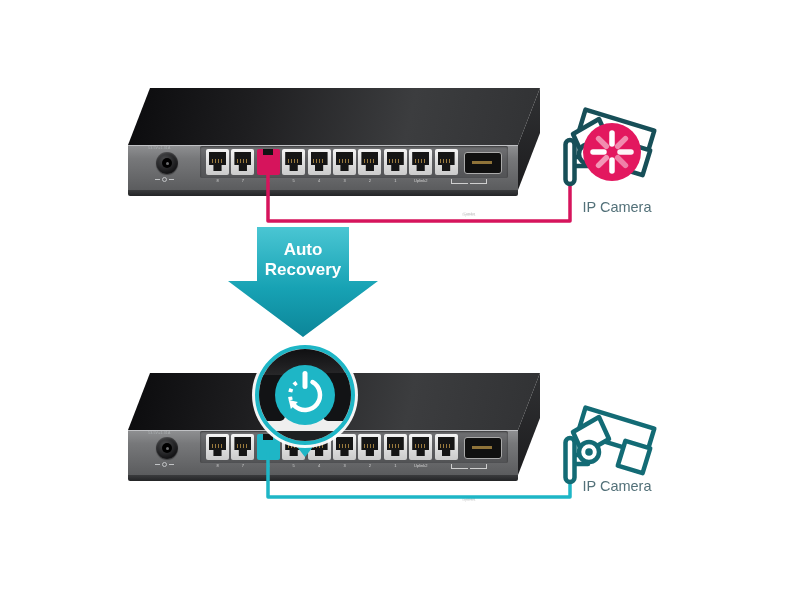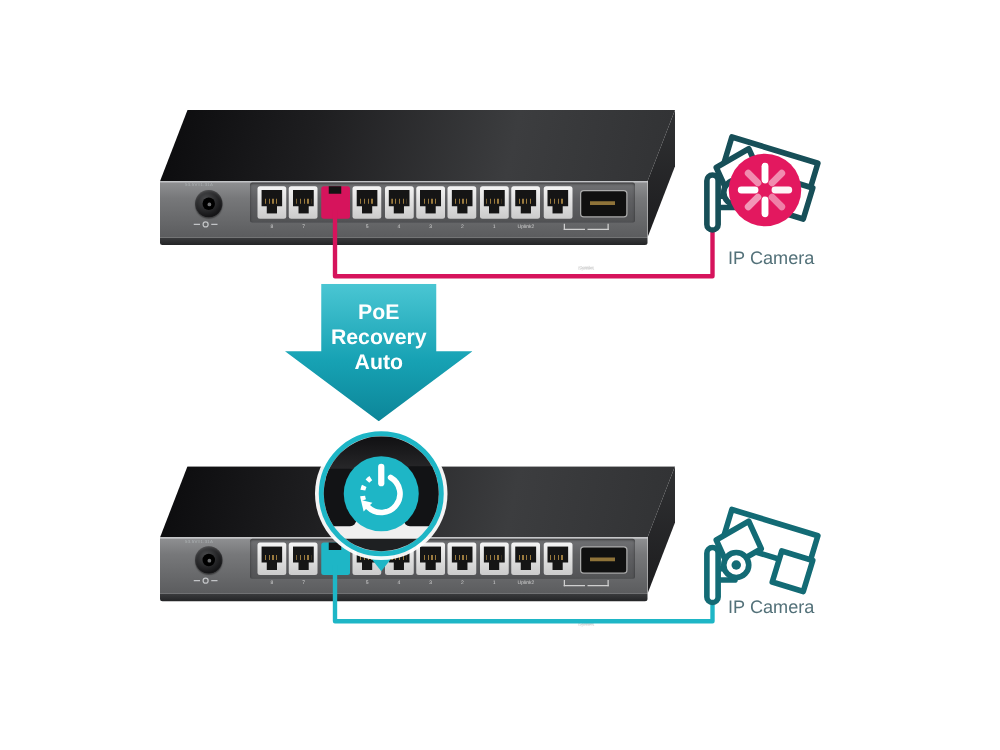--- a/index.html
+++ b/index.html
@@ -225,23 +225,22 @@
     </div>
     <div class="sw-lip"></div>
   </div>
 
   <svg class="cables" viewBox="0 0 800 600">
     <path class="cable cable-pink" d="M268,168 L268,221 L570,221 L570,182"></path>
     <path class="cable cable-teal" d="M268,452 L268,497 L570,497 L570,478"></path>
   </svg>
 
   <div class="poe-arrow">
-    <span>PoE</span>
+    <span>Auto</span>
     <span>Recovery</span>
-    <span>Auto</span>
   </div>
 
   <div class="bubble-tip"></div>
   <div class="bubble">
     <div class="bubble-clip">
       <div class="bz-top"></div>
       <div class="bz-portL"></div>
       <div class="bz-portR"></div>
       <div class="bz-bottom"></div>
       <div class="restart">

